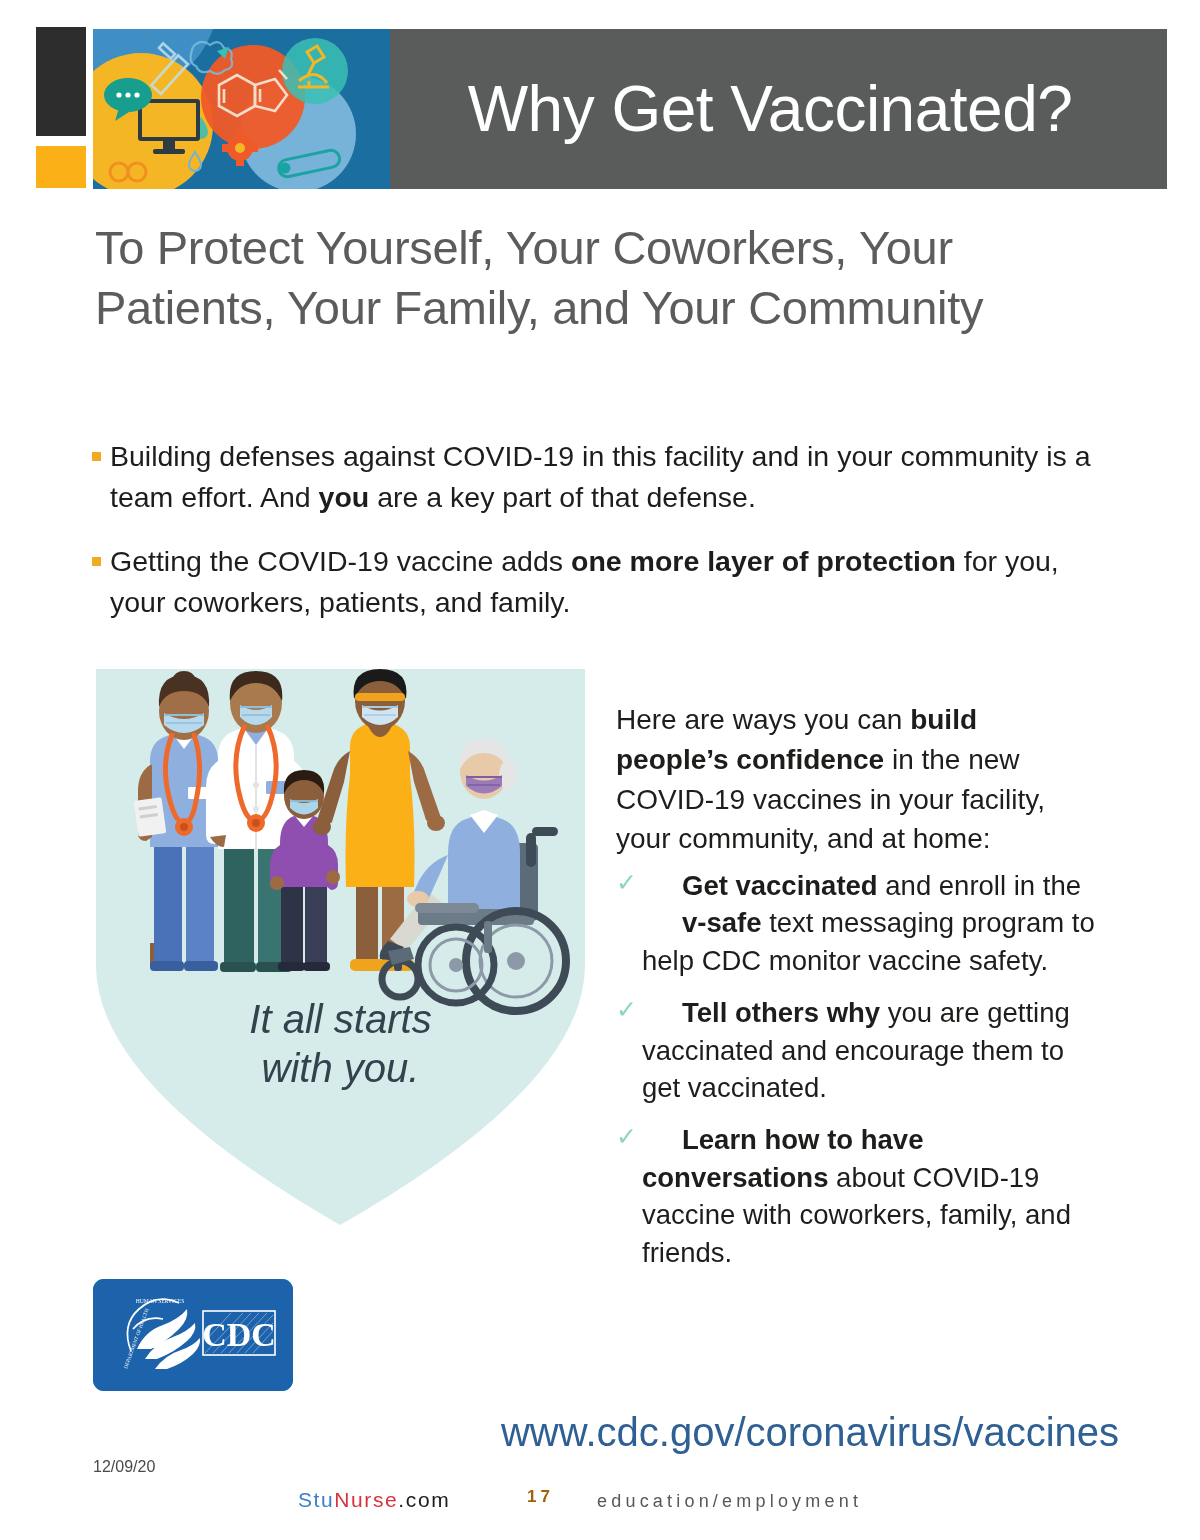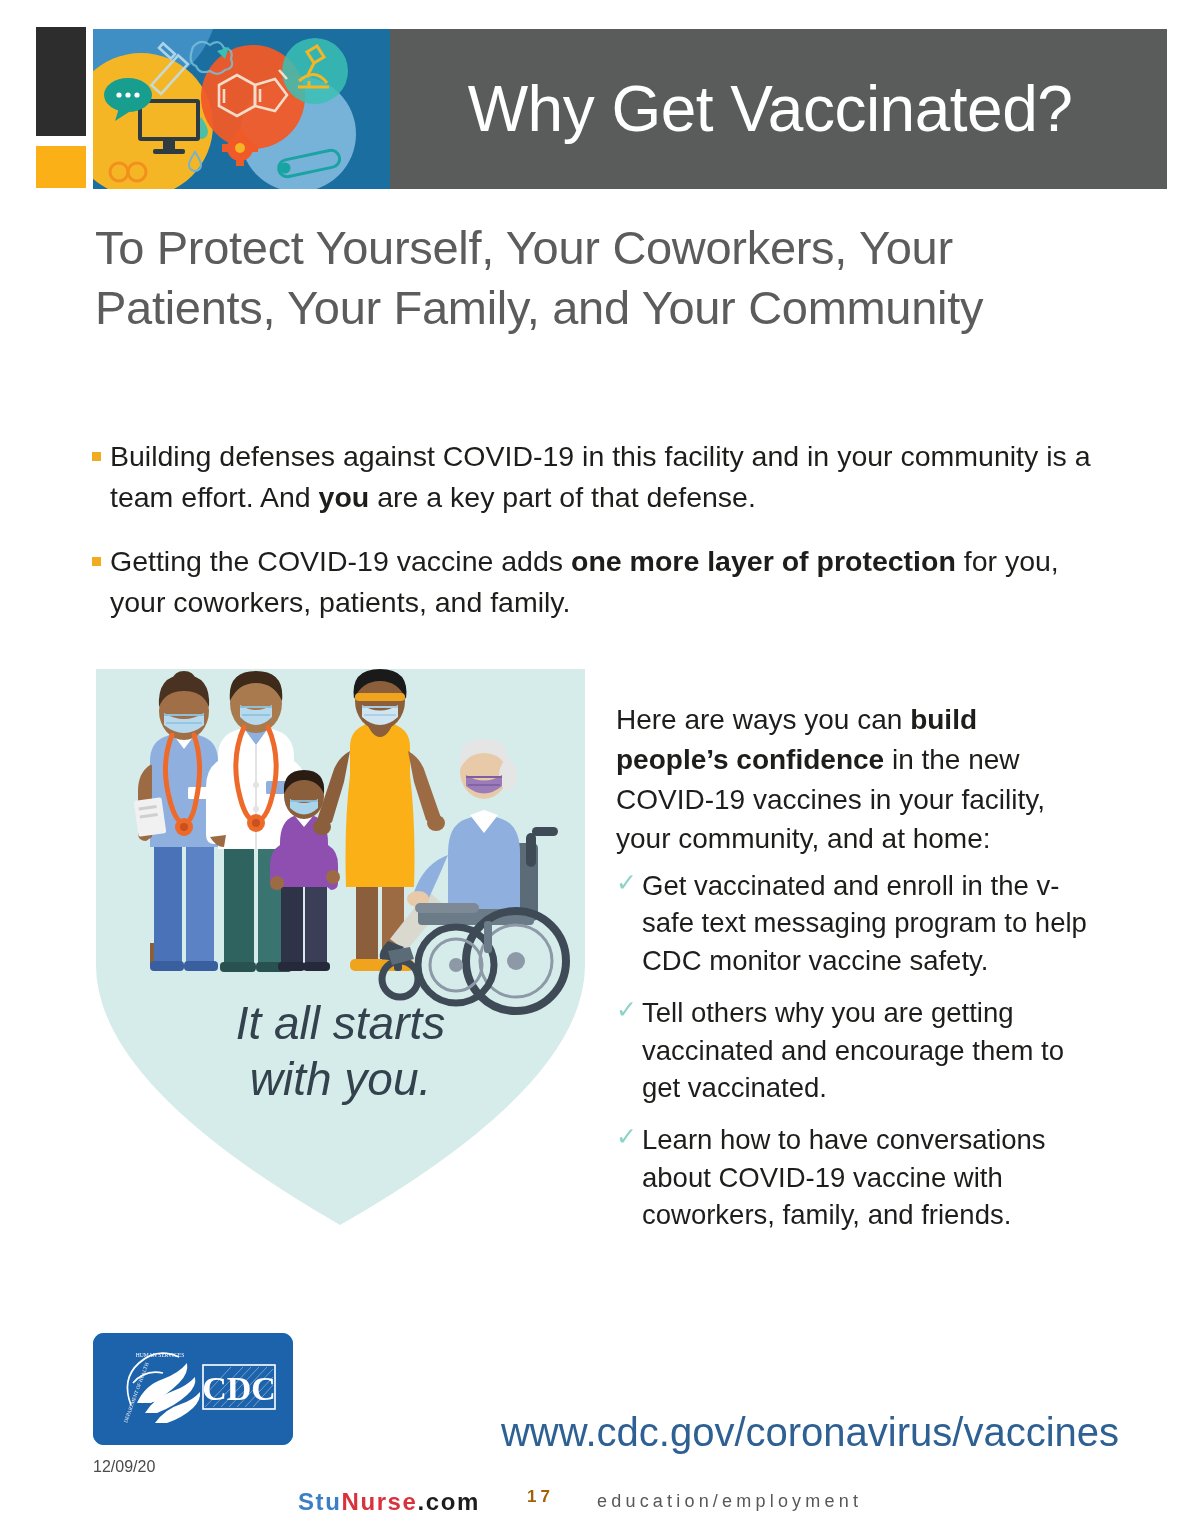--- a/index.html
+++ b/index.html
@@ -38,41 +38,41 @@
   .bullet{display:flex;margin-bottom:22px;}
   .bsq{width:9px;height:9px;background:#f0ab21;flex:0 0 9px;margin-top:16px;margin-right:9px;}
   .btxt{font-size:28.5px;line-height:1.45;color:#1d1d1b;
     font-family:"Liberation Sans Narrow","Liberation Sans",sans-serif;}
   .btxt b{font-weight:700;}
 
   
   .shield-wrap{position:absolute;left:88px;top:665px;width:505px;height:565px;}
   .tagline{
     position:absolute;left:0;top:330px;width:505px;text-align:center;
-    font-size:46px;line-height:1.22;font-style:italic;color:#33424d;font-weight:400;
+    font-size:40px;line-height:1.22;font-style:italic;color:#33424d;font-weight:400;
     font-family:"Liberation Sans Narrow","Liberation Sans",sans-serif;
   }
 
   
   .rcol{position:absolute;left:616px;top:700px;width:480px;}
   .rintro{font-size:28px;line-height:1.42;color:#1d1d1b;margin-bottom:8px;}
   .rintro b{font-weight:700;}
   .citem{display:flex;margin-bottom:15px;}
   .chk{flex:0 0 26px;color:#8ed3c7;font-size:25px;line-height:1.25;font-weight:400;}
   .ctxt{font-size:27.5px;line-height:1.36;color:#1d1d1b;}
-  .ctxt b{font-weight:400;}
-
-  
-  .cdc-logo{position:absolute;left:93px;top:1333px;width:200px;height:112px;
+  .ctxt b{font-weight:700;margin-left:40px;}
+
+  
+  .cdc-logo{position:absolute;left:93px;top:1279px;width:200px;height:112px;
     background:#0ea5e9;border-radius:11px;}
   .date{position:absolute;left:93px;top:1458px;font-size:16px;color:#4a4a4a;}
   .url{position:absolute;left:500px;top:1410px;width:620px;text-align:center;
     font-size:40px;color:#2e6093;font-weight:400;
     font-family:"Liberation Sans Narrow","Liberation Sans",sans-serif;}
-  .stunurse{position:absolute;left:298px;top:1488px;font-size:24px;font-weight:700;letter-spacing:1.6px;}
+  .stunurse{position:absolute;left:298px;top:1488px;font-size:21px;font-weight:400;letter-spacing:1.6px;}
   .sn-stu{color:#3b7fc4;}
   .sn-nurse{color:#d8323c;}
   .sn-com{color:#1d1d1b;}
   .pgnum{position:absolute;left:527px;top:1487px;font-size:17px;color:#a16207;letter-spacing:4px;font-weight:bold;}
   .edu{position:absolute;left:597px;top:1491px;font-size:18px;color:#58585a;letter-spacing:4.2px;}
 </style>
 </head>
 <body>
 
 <div class="header">

